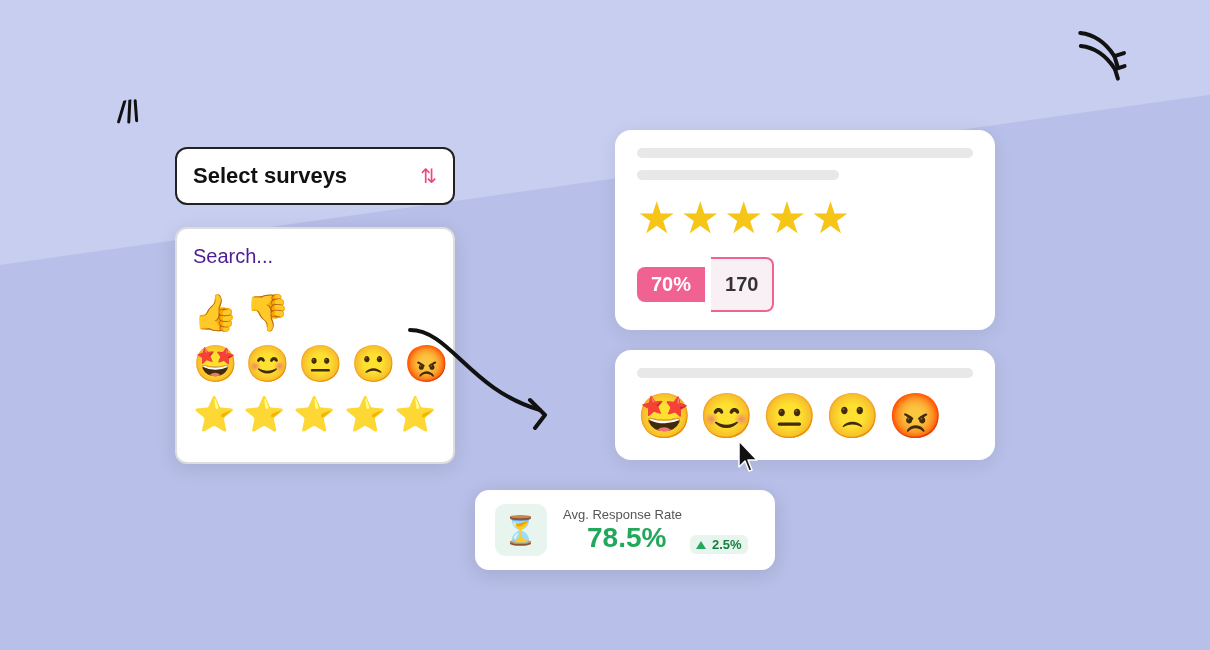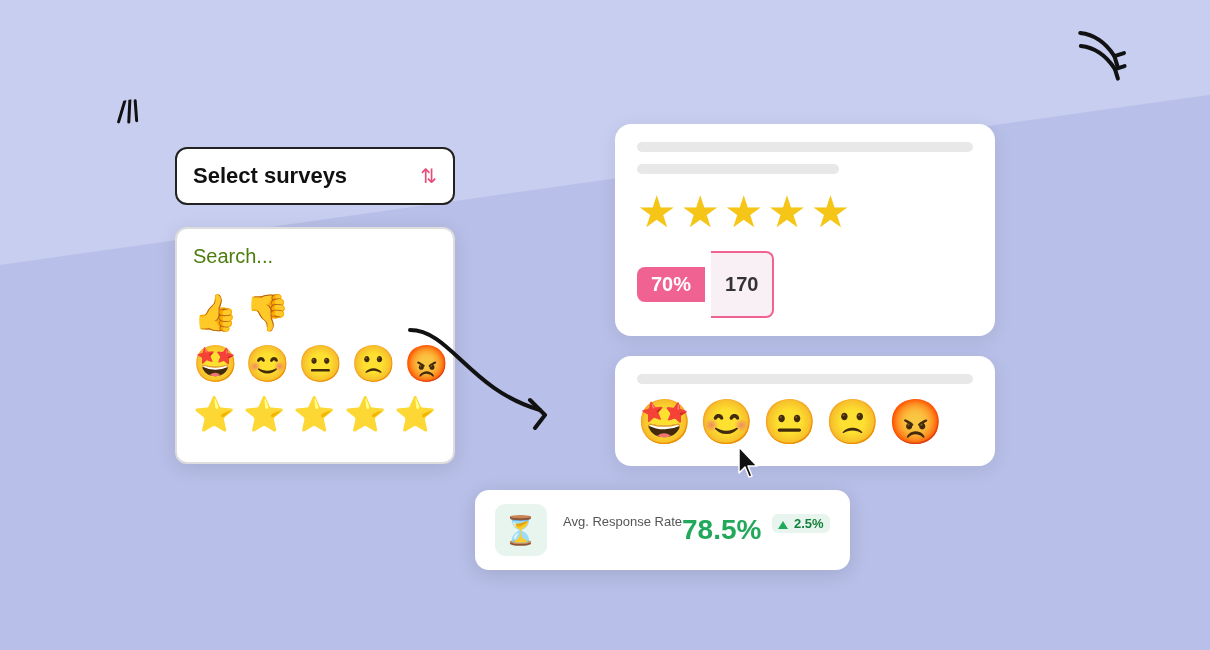--- a/index.html
+++ b/index.html
@@ -105,21 +105,21 @@
       background: #fff;
       border: 2px solid #ddd;
       border-radius: 12px;
       padding: 16px;
       width: 280px;
       box-shadow: 0 4px 20px rgba(0,0,0,0.1);
     }
 
     .search-input {
       font-size: 20px;
-      color: #4d7c0f;
+      color: #4c1d95;
       margin-bottom: 24px;
       font-weight: 400;
     }
 
     .emoji-row {
       display: flex;
       align-items: center;
       gap: 8px;
       margin-bottom: 12px;
     }
@@ -201,21 +201,21 @@
       font-weight: 700;
       padding: 6px 14px;
       border-radius: 8px 0 0 8px;
     }
 
     .badge-num {
       background: #f9f0f5;
       color: #333;
       font-size: 20px;
       font-weight: 700;
-      padding: 20px 14px;
+      padding: 14px 14px;
       border-radius: 0 8px 8px 0;
       border: 2px solid #f06292;
       border-left: none;
     }
 
     
     .bottom-card {
       width: 380px;
       position: relative;
     }
@@ -276,33 +276,34 @@
       width: 52px;
       height: 52px;
       display: flex;
       align-items: center;
       justify-content: center;
       font-size: 28px;
     }
 
     .stats-info {
       display: flex;
-      flex-direction: row;
+      flex-direction: column;
     }
 
     .stats-label {
       font-size: 13px;
       color: #555;
       font-weight: 500;
     }
 
     .stats-value-row {
       display: flex;
-      align-items: flex-start;
-      gap: 11px;
+      align-items: flex-end;
+      gap: 24px;
+      margin-left: 24px;
     }
 
     .stats-value {
       font-size: 28px;
       font-weight: 700;
       color: #22a85a;
     }
 
     .stats-change {
       font-size: 13px;

